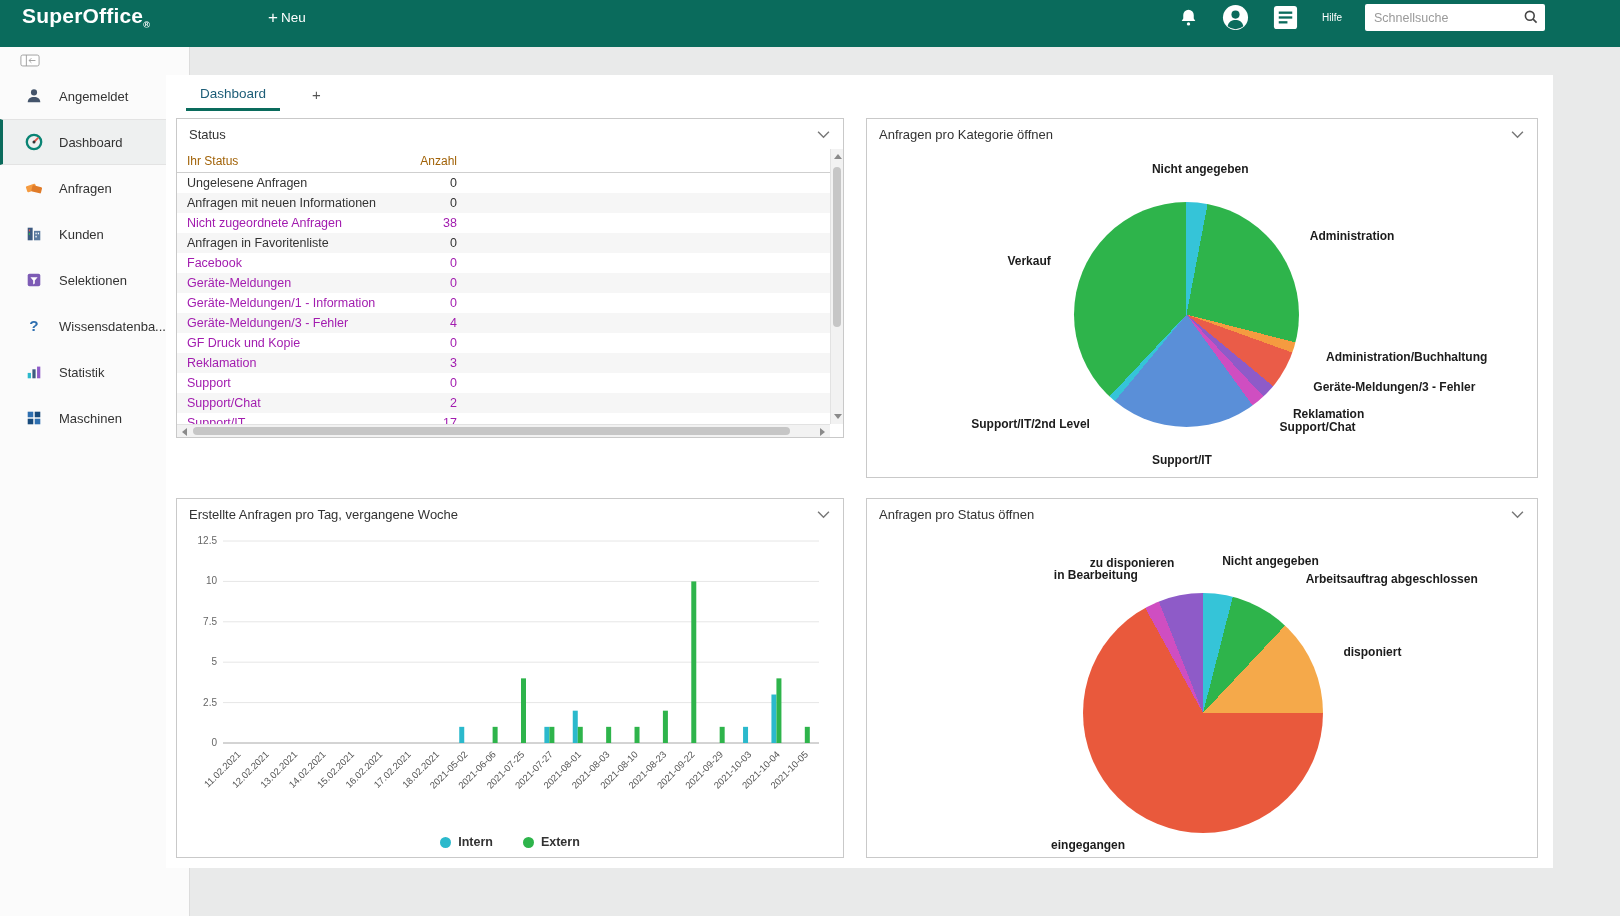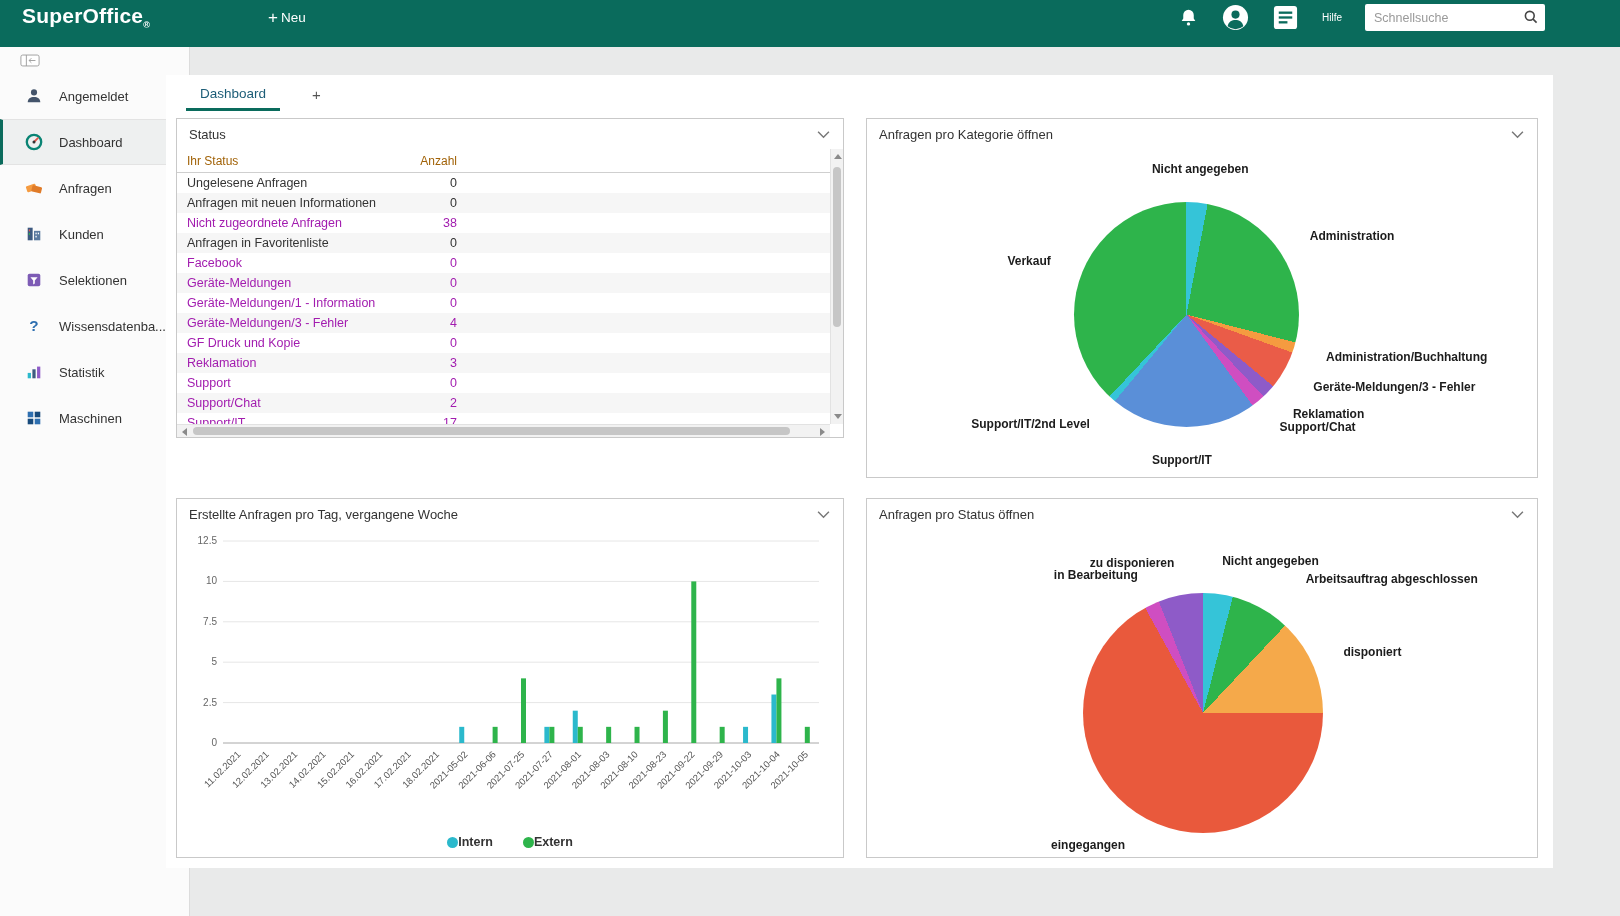--- a/index.html
+++ b/index.html
@@ -66,21 +66,21 @@
   .arr-down{bottom:5px;left:3px;border-left:4px solid transparent;border-right:4px solid transparent;border-top:5px solid #8a8a8a}
   .arr-left{left:5px;top:3px;border-top:4px solid transparent;border-bottom:4px solid transparent;border-right:5px solid #8a8a8a}
   .arr-right{right:5px;top:3px;border-top:4px solid transparent;border-bottom:4px solid transparent;border-left:5px solid #8a8a8a}
 
   
   .bar-chart{position:absolute;left:6px;top:34px;width:650px;height:286px}
   .bar-chart svg{width:100%;height:100%}
   .tick{font-size:10px;fill:#666;font-family:"Liberation Sans",sans-serif}
   .xtick{font-size:9.5px;fill:#555;font-family:"Liberation Sans",sans-serif}
   .legend{position:absolute;left:0;right:0;bottom:8px;display:flex;justify-content:center;gap:30px}
-  .legend-item{display:flex;align-items:center;cursor:pointer}
+  .legend-item{display:flex;align-items:center;gap:7px;cursor:pointer}
   .legend-dot{width:11px;height:11px;border-radius:50%}
   .legend-label{font-size:12.5px;font-weight:bold;color:#333}
 
   
   .pie-wrap{position:absolute}
   .pie{border-radius:50%;cursor:pointer}
   .pie-label{position:absolute;font-size:12px;font-weight:bold;color:#1c1c1c;white-space:nowrap}
 </style>
 </head>
 <body>

